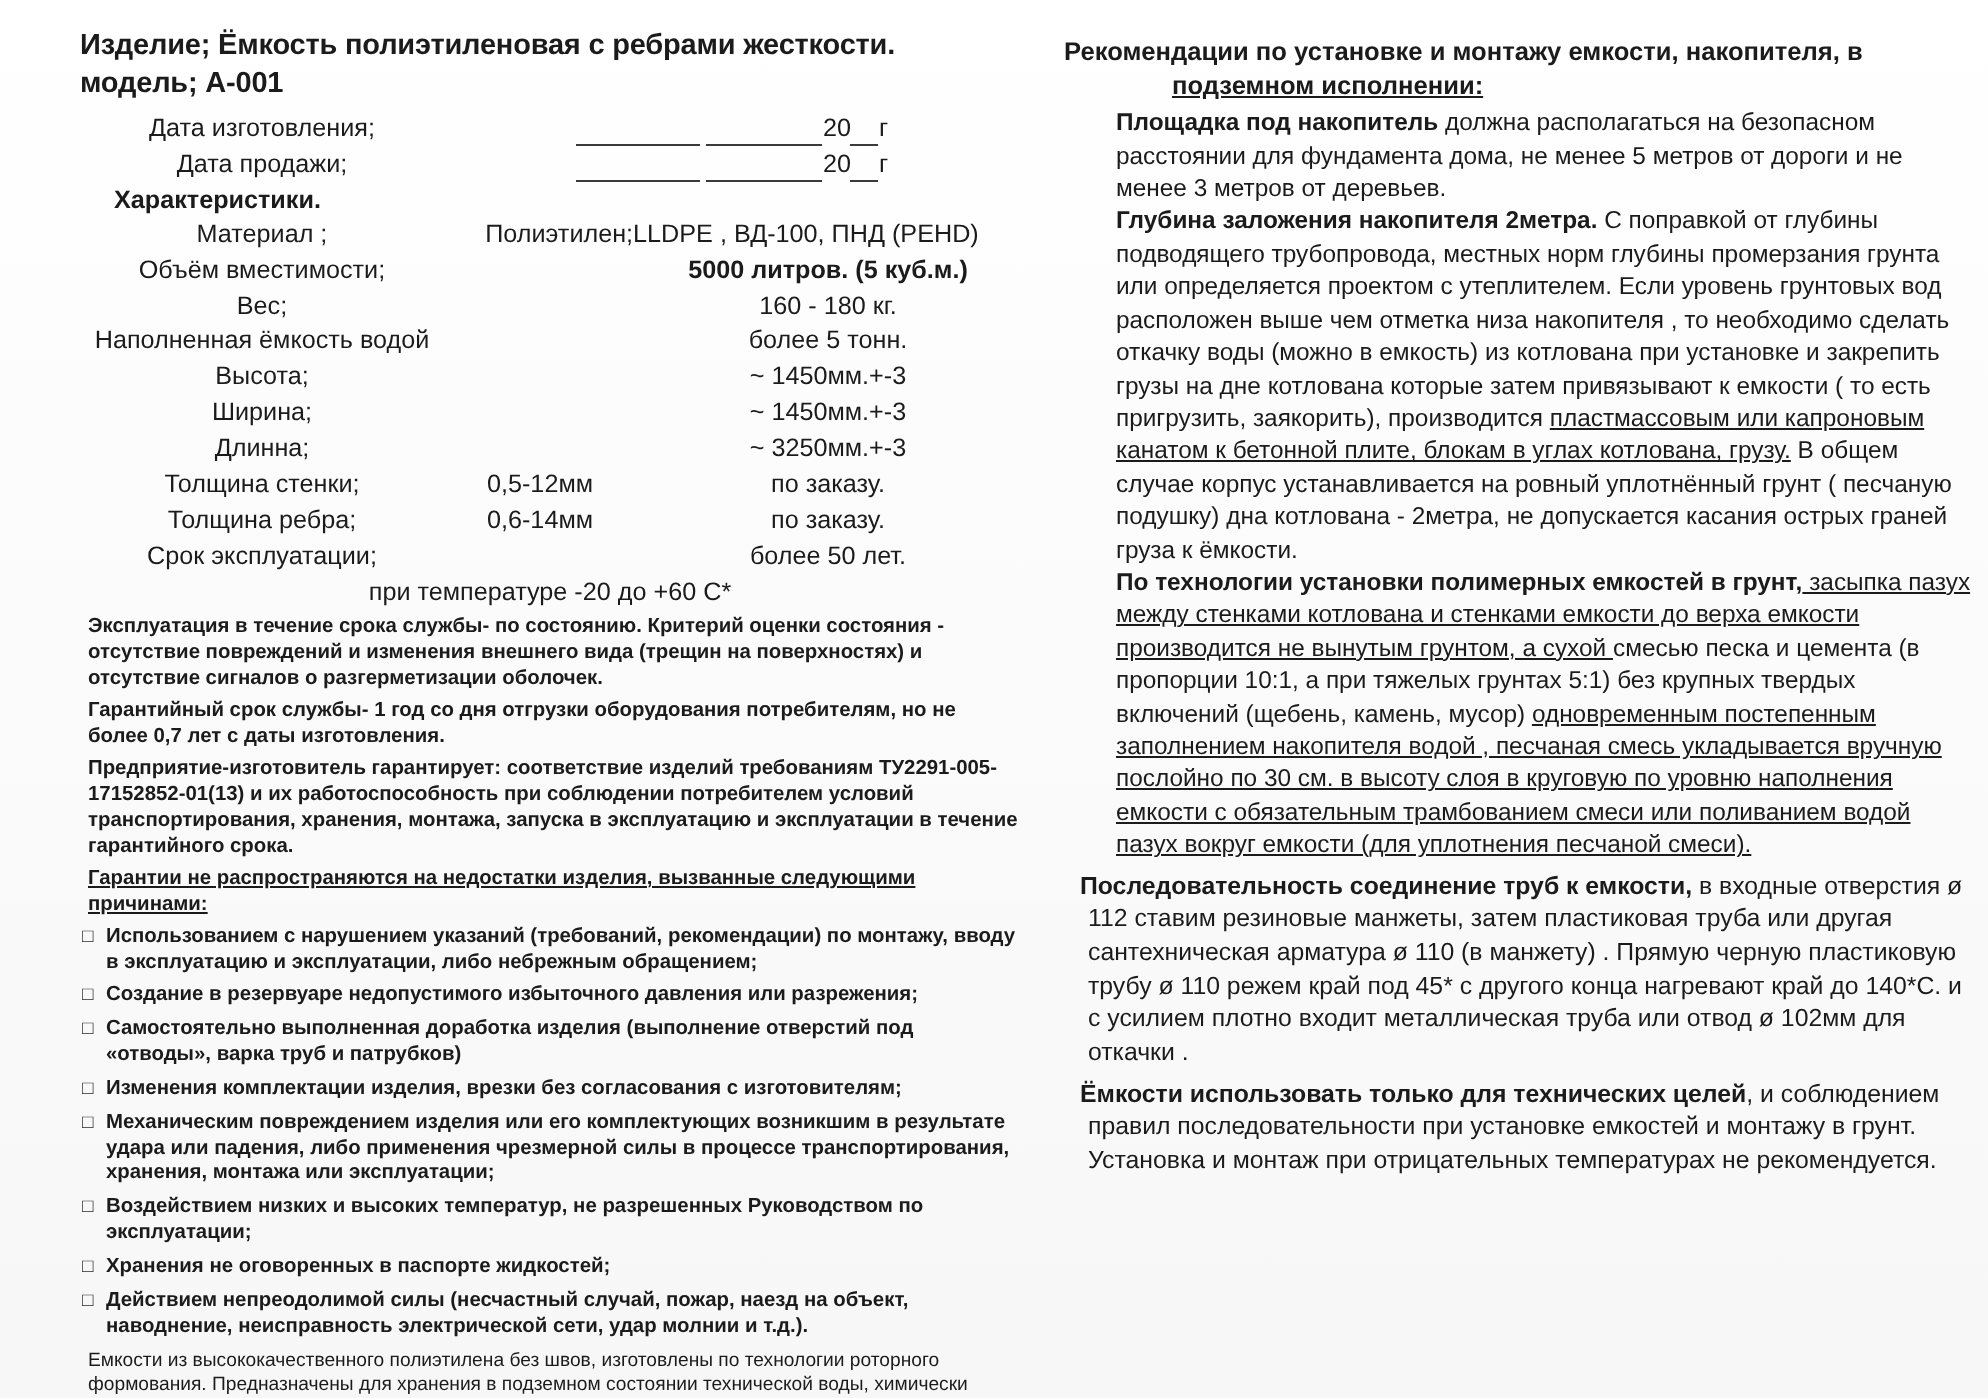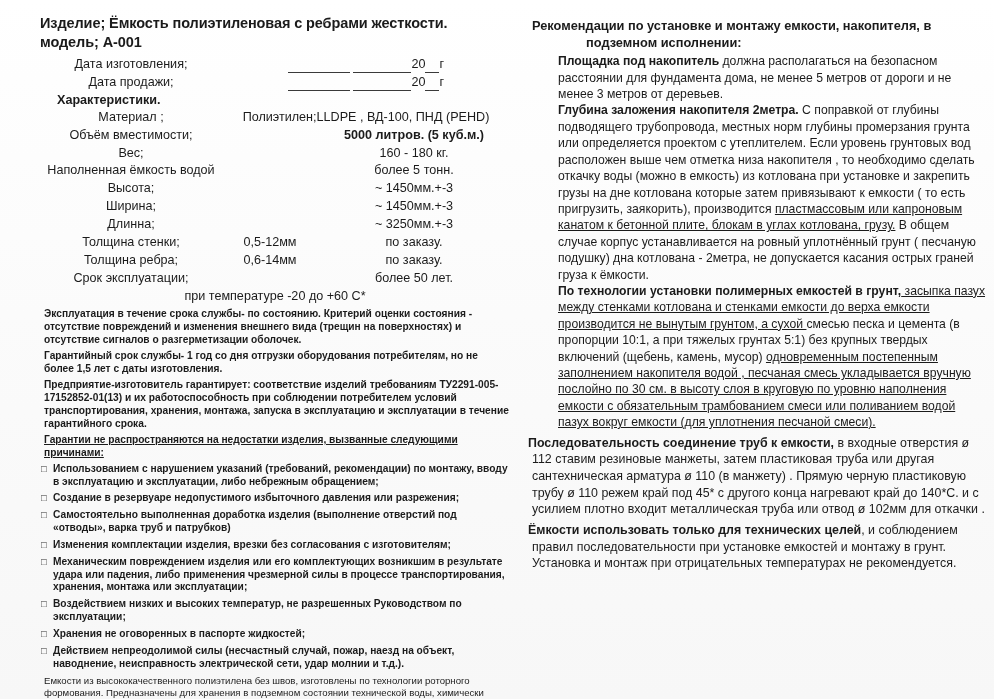--- a/index.html
+++ b/index.html
@@ -123,33 +123,34 @@
     font-weight: bold;
     line-height: 1.30;
     margin: 0 0 2px 0;
     text-indent: -8px;
     padding-left: 8px;
   }
   .rc-title .ln2 {
     display: block;
     padding-left: 46px;
     text-indent: 0;
+    text-decoration: underline;
   }
   p.rc {
     font-size: 12.2px;
     line-height: 1.345;
     margin: 0 0 0 0;
     padding-left: 26px;
     text-align: left;
   }
   p.rc-head {
     font-size: 12.4px;
     font-weight: bold;
     line-height: 1.345;
-    margin: 4px 0 0 0;
+    margin: 4px 0 0 12px;
     padding-left: 0;
     text-indent: -4px;
   }
   p.rc-head .cont {
     font-weight: normal;
   }
   .i { }
 </style>
 </head>
 <body>
@@ -238,21 +239,21 @@
           <td class="val">более 50 лет.</td>
         </tr>
         <tr>
           <td colspan="3">при температуре -20 до +60 С*</td>
         </tr>
       </tbody>
     </table>
 
 
     <p class="small"> Эксплуатация в течение срока службы- по состоянию. Критерий оценки состояния - отсутствие повреждений и изменения внешнего вида (трещин на поверхностях) и отсутствие сигналов о разгерметизации оболочек.</p>
-    <p class="small"> Гарантийный срок службы- 1 год со дня отгрузки оборудования потребителям, но не более 1,5 лет с даты изготовления.</p>
+    <p class="small"> Гарантийный срок службы- 1 год со дня отгрузки оборудования потребителям, но не более 0,7 лет с даты изготовления.</p>
     <p class="small"> Предприятие-изготовитель гарантирует: соответствие изделий требованиям ТУ2291-005-17152852-01(13) и их работоспособность при соблюдении потребителем условий транспортирования, хранения, монтажа, запуска в эксплуатацию и эксплуатации в течение гарантийного срока.</p>
 
     <p class="small u"> Гарантии  не распространяются на недостатки изделия, вызванные следующими причинами:</p>
 
     <ul class="bullets">
       <li>Использованием с нарушением указаний (требований, рекомендации) по монтажу, вводу в эксплуатацию и эксплуатации, либо небрежным обращением;</li>
       <li>Создание в резервуаре недопустимого избыточного давления или разрежения;</li>
       <li>Самостоятельно выполненная доработка изделия (выполнение отверстий под «отводы», варка  труб и патрубков)</li>
       <li>Изменения комплектации изделия, врезки без согласования с изготовителям;</li>
       <li>Механическим повреждением изделия или его комплектующих возникшим в результате удара или падения, либо применения чрезмерной силы в процессе транспортирования, хранения, монтажа или эксплуатации;</li>

